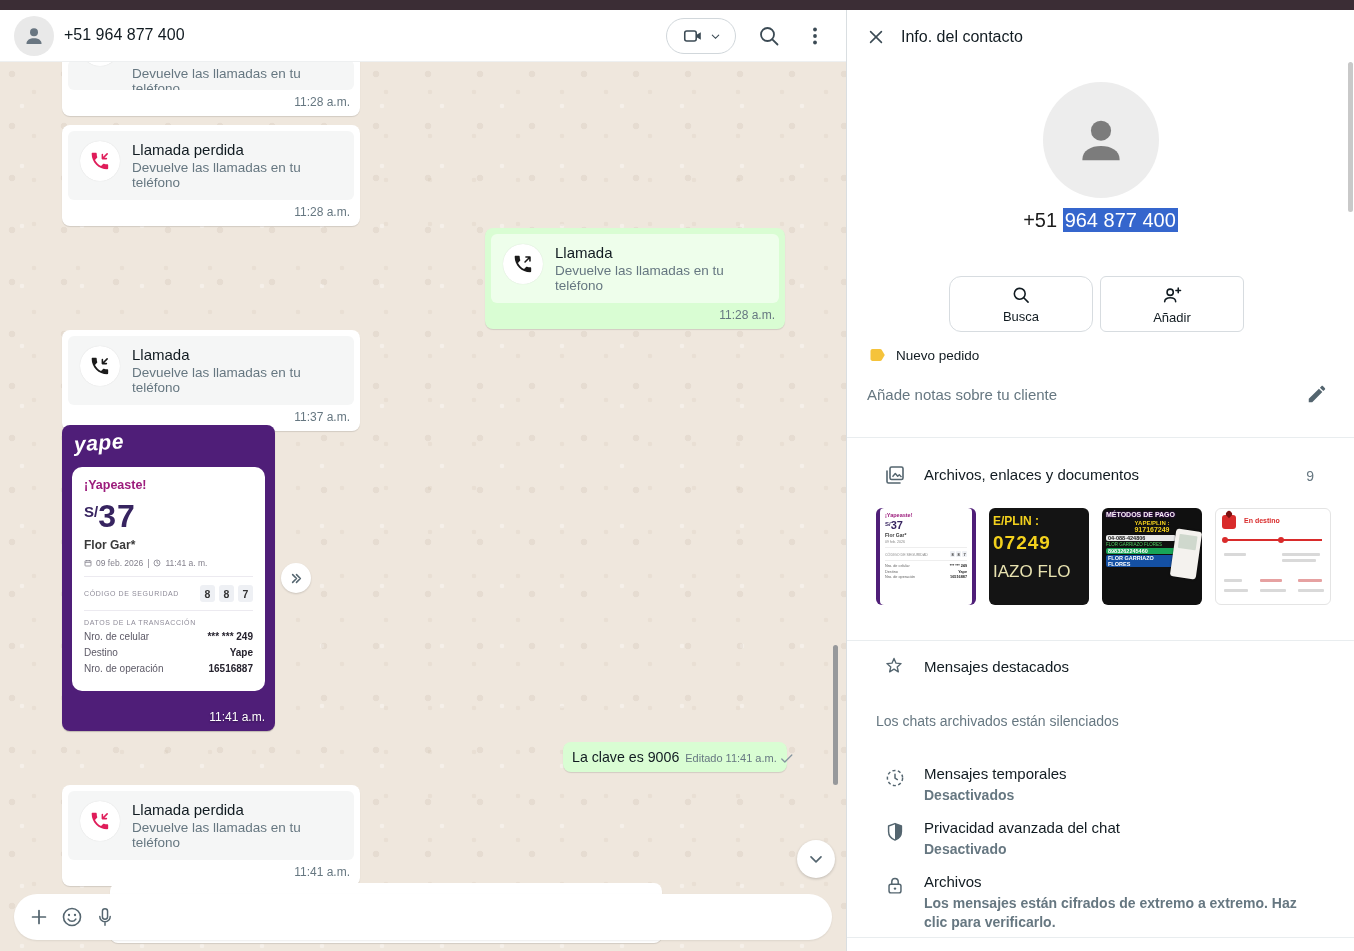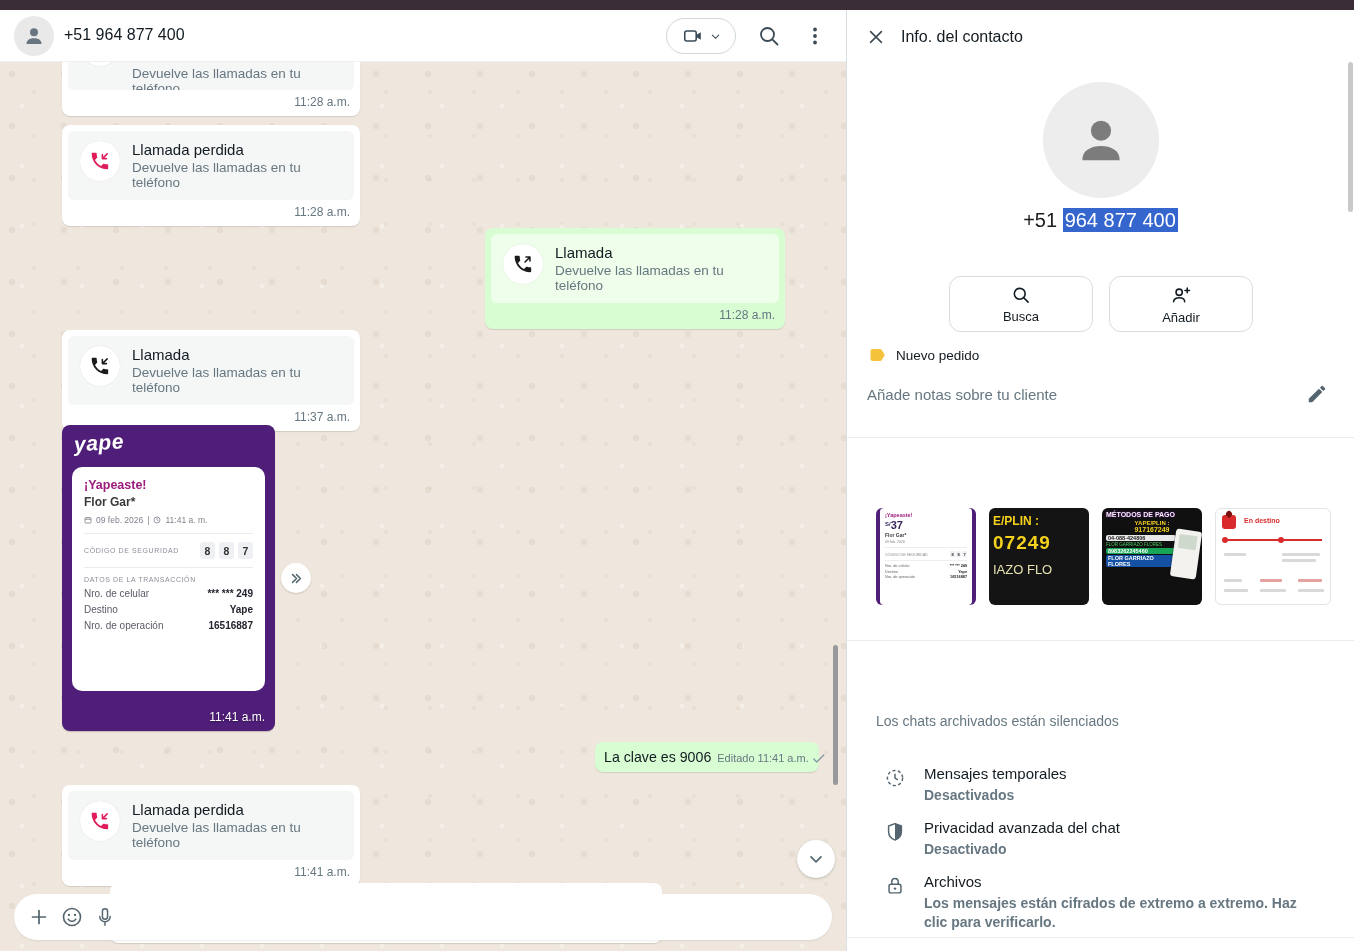--- a/index.html
+++ b/index.html
@@ -35,21 +35,21 @@
   .msg-time { font-size:12px; color:#667781; text-align:right; margin:5px 4px 1px 0; }
   .red { color:#df1d5a; } .dark { color:#1b1b1b; }
 
   .m0 { left:62px; top:-8px; width:298px; border-top-left-radius:0; border-top-right-radius:0; }
   .m0 .callbox { height:30px; padding:0 12px; overflow:hidden; align-items:flex-start; }
   .m0 .call-circle { margin-top:-34px; }
   .m0 .call-sub { margin-top:6px; }
   .m1 { left:62px; top:63px;  width:298px; }
   .m2 { left:485px; top:166px; width:300px; }
   .m3 { left:62px; top:268px; width:298px; }
-  .m5 { left:563px; top:680px; width:224px; padding:7px 9px; display:flex; align-items:flex-end; gap:6px;margin-left:32px; }
+  .m5 { left:563px; top:680px; width:224px; padding:7px 9px; display:flex; align-items:flex-end; gap:6px; }
   .m5 .txt { font-size:14.2px; color:#111b21; white-space:nowrap; }
   .m5 .meta { display:flex; align-items:center; gap:3px; font-size:11px; color:#667781; white-space:nowrap; padding-bottom:1px; }
   .m6 { left:62px; top:723px; width:298px; }
   .m7 { left:110px; top:821px; width:552px; height:60px; z-index:1; }
 
   
   .receipt { position:absolute; left:62px; top:363px; width:213px; height:306px; border-radius:8px; background:#4f1e78; box-shadow:0 1px 1px rgba(0,0,0,.2); overflow:hidden; cursor:pointer; }
   .yape-logo { position:absolute; left:12px; top:6px; color:#fff; font-size:21px; font-style:italic; font-weight:bold; transform:rotate(-4deg); letter-spacing:.5px; }
   .rcard { position:absolute; left:10px; right:10px; top:42px; height:224px; background:#fff; border-radius:10px; padding:11px 12px; }
   .r-head { color:#9c1c7c; font-weight:bold; font-size:12.5px; }
@@ -80,21 +80,21 @@
   
   .panel { position:absolute; left:846px; top:10px; width:508px; bottom:0; background:#fff; border-left:1px solid #d9dee1; }
   .panel-close { position:absolute; left:19px; top:17px; color:#3b4a54; cursor:pointer; }
   .panel-title { position:absolute; left:54px; top:18px; font-size:16px; color:#111b21; }
   .big-avatar { position:absolute; left:196px; top:72px; width:116px; height:116px; border-radius:50%; background:#ededed; display:flex; align-items:center; justify-content:center; color:#7c7c7c; cursor:pointer; }
   .phone-line { position:absolute; left:0; top:199px; width:100%; text-align:center; font-size:20px; color:#1c1c1c; }
   .phone-sel { background:#3566cd; color:#fff; padding:1px 2px; }
   .alias { position:absolute; left:0; top:238px; width:100%; text-align:center; font-size:14px; color:#667781; }
   .action-btn { position:absolute; top:266px; width:144px; height:56px; border:1px solid #d7dce0; border-radius:12px; background:#fff; display:flex; flex-direction:column; align-items:center; justify-content:center; gap:4px; color:#111b21; cursor:pointer; }
   .action-btn .albl { font-size:13px; }
-  .btn-search { left:102px; } .btn-add { left:262px; }
+  .btn-search { left:102px; } .btn-add { left:253px;border-radius:6px; }
   .biz-label { position:absolute; left:22px; top:337px; display:flex; align-items:center; gap:9px; font-size:13.5px; color:#111b21; cursor:pointer; }
   .notes { position:absolute; left:20px; top:376px; font-size:15px; color:#667781; cursor:text; }
   .notes-pencil { position:absolute; left:459px; top:373px; color:#54656f; cursor:pointer; }
   .divider { position:absolute; left:0; width:100%; border-top:1px solid #e9edef; }
   .d1 { top:427px; } .d2 { top:630px; } .d3 { top:927px; }
   .row-line { position:absolute; left:0; width:100%; height:34px; cursor:pointer; }
   .row-icon { position:absolute; left:36px; top:0; color:#54656f; }
   .row-label { position:absolute; left:77px; top:3px; font-size:15px; color:#111b21; }
   .row-count { position:absolute; right:40px; top:5px; font-size:14px; color:#667781; }
   .media-row { top:453px; }
@@ -110,21 +110,21 @@
   .t1 .mm { font-size:3.6px; color:#888; margin-top:2px; }
   .t1 .mhr { border-top:1px solid #eee; margin:3px 0; }
   .t1 .mrow { display:flex; justify-content:space-between; font-size:3.8px; margin-top:1.5px; }
   .t1 .mrow .l { color:#666; } .t1 .mrow .v { color:#222; font-weight:bold; }
   .t1 .mcode { display:flex; justify-content:space-between; align-items:center; }
   .t1 .mcb { display:flex; gap:1px; }
   .t1 .mc1 { width:5px; height:6px; background:#eef0f4; border-radius:1px; font-size:4px; font-weight:bold; color:#333; display:flex; align-items:center; justify-content:center; }
   .t2 { left:142px; background:#141414; color:#f3d11d; padding:6px 4px; }
   .t2 .l1 { font-size:12px; font-weight:bold; white-space:nowrap; }
   .t2 .l2 { font-size:19px; font-weight:bold; margin-top:4px; letter-spacing:1px; }
-  .t2 .l3 { font-size:13px; margin-top:8px; color:#e8e2b0; white-space:nowrap; }
+  .t2 .l3 { font-size:17px; margin-top:8px; color:#e8e2b0; white-space:nowrap; }
   .t3 { left:255px; background:#101010; padding:3px 4px; }
   .t3 .tt { color:#f5f3ef; font-weight:bold; font-size:7px; text-shadow:0 0 2px #6a00a8; white-space:nowrap; }
   .t3 .y1 { color:#f3d11d; font-weight:bold; font-size:6px; margin-top:2px; text-align:center; }
   .t3 .y2 { color:#f3d11d; font-weight:bold; font-size:7px; text-align:center; }
   .t3 .s1 { background:#e8e8e8; color:#222; font-size:5.5px; font-weight:bold; border-radius:2px; margin-top:2px; padding:0 2px; width:70px; }
   .t3 .g1 { color:#49c95d; font-size:4.5px; margin-top:1px; }
   .t3 .s2 { background:#18a558; color:#fff; font-size:5.5px; font-weight:bold; border-radius:2px; margin-top:1px; padding:0 2px; width:70px; }
   .t3 .s3 { background:#1450a3; color:#fff; font-size:5.5px; font-weight:bold; border-radius:2px; margin-top:1px; padding:0 2px; width:70px; }
   .t3 .pos { position:absolute; right:3px; top:22px; width:26px; height:48px; background:#f4f2ee; border-radius:3px; transform:rotate(8deg); box-shadow:0 0 2px rgba(0,0,0,.6); }
   .t3 .pos-scr { position:absolute; left:4px; top:5px; width:18px; height:14px; background:#cfd8cd; border-radius:1px; }
@@ -239,20 +239,21 @@
           <div class="call-sub">Devuelve las llamadas en tu teléfono</div>
         </div>
       </div>
       <div class="msg-time">11:37 a.m.</div>
     </div>
 
     <div class="receipt">
       <div class="yape-logo">yape</div>
       <div class="rcard">
         <div class="r-head">¡Yapeaste!</div>
+        <div class="r-amt"><span class="cur">S/</span><span class="val">37</span></div>
         <div class="r-name">Flor Gar*</div>
         <div class="r-meta">
           <svg width="8" height="8" viewBox="0 0 24 24">
               <rect x="3" y="5" width="18" height="16" rx="2" fill="none" stroke="currentColor" stroke-width="2.4"></rect>
               <path d="M3 10h18M8 3v4M16 3v4" stroke="currentColor" stroke-width="2.4"></path>
             </svg>
           <span>09 feb. 2026</span>
           <span>|</span>
           <svg width="8" height="8" viewBox="0 0 24 24">
               <circle cx="12" cy="12" r="9" fill="none" stroke="currentColor" stroke-width="2.4"></circle>
@@ -396,20 +397,31 @@
 
   <div class="notes">Añade notas sobre tu cliente</div>
   <div class="notes-pencil">
     <svg width="22" height="22" viewBox="0 0 24 24">
         <path d="M3 17.2V21h3.8L17.8 9.9l-3.7-3.7L3 17.2zM20.7 7c.4-.4.4-1 0-1.4l-2.3-2.3c-.4-.4-1-.4-1.4 0l-1.8 1.8 3.7 3.7L20.7 7z" fill="currentColor"></path>
       </svg>
   </div>
 
   <div class="divider d1"></div>
 
+  <div class="row-line media-row">
+    <span class="row-icon">
+      <svg width="24" height="24" viewBox="0 0 24 24">
+          <path d="M4 8v10.5c0 .8.7 1.5 1.5 1.5H17" fill="none" stroke="currentColor" stroke-width="1.6" stroke-linecap="round"></path>
+          <rect x="7" y="4" width="13" height="12.5" rx="1.6" fill="none" stroke="currentColor" stroke-width="1.6"></rect>
+          <path d="M9.5 13.8l2.8-3.3 2.4 2.8 1.6-1.6 2.2 2.4" fill="none" stroke="currentColor" stroke-width="1.4" stroke-linejoin="round"></path>
+        </svg>
+    </span>
+    <span class="row-label">Archivos, enlaces y documentos</span>
+    <span class="row-count">9</span>
+  </div>
 
   <div class="thumb t1">
     <div class="mini-card">
       <div class="mh">¡Yapeaste!</div>
       <div class="ma"><span class="c">S/</span><span>37</span></div>
       <div class="mn">Flor Gar*</div>
       <div class="mm">09 feb. 2026</div>
       <div class="mhr"></div>
       <div class="mcode">
           <span class="mm">CÓDIGO DE SEGURIDAD</span>
@@ -464,20 +476,28 @@
     <div class="g" style="left:8px; top:70px; width:18px;"></div>
     <div class="g" style="left:44px; top:70px; width:22px; background:#e6a1a1;"></div>
     <div class="g" style="left:82px; top:70px; width:24px; background:#e6a1a1;"></div>
     <div class="g" style="left:8px; top:80px; width:24px;"></div>
     <div class="g" style="left:44px; top:80px; width:26px;"></div>
     <div class="g" style="left:82px; top:80px; width:26px;"></div>
   </div>
 
   <div class="divider d2"></div>
 
+  <div class="row-line star-row">
+    <span class="row-icon">
+      <svg width="22" height="22" viewBox="0 0 24 24">
+          <path d="M12 3.8l2.2 5.1 5.5.45-4.2 3.65 1.25 5.4L12 15.45 7.25 18.4 8.5 13 4.3 9.35l5.5-.45z" fill="none" stroke="currentColor" stroke-width="1.5" stroke-linejoin="round"></path>
+        </svg>
+    </span>
+    <span class="row-label">Mensajes destacados</span>
+  </div>
 
   <div class="archived-note">Los chats archivados están silenciados</div>
 
   <div class="set-row sr1">
     <span class="set-icon">
       <svg width="22" height="22" viewBox="0 0 24 24">
           <circle cx="12" cy="12" r="8.3" fill="none" stroke="currentColor" stroke-width="1.6" stroke-dasharray="3.4 2.6"></circle>
           <path d="M12 8v4.2l2.6 1.5" fill="none" stroke="currentColor" stroke-width="1.6" stroke-linecap="round"></path>
         </svg>
     </span>

